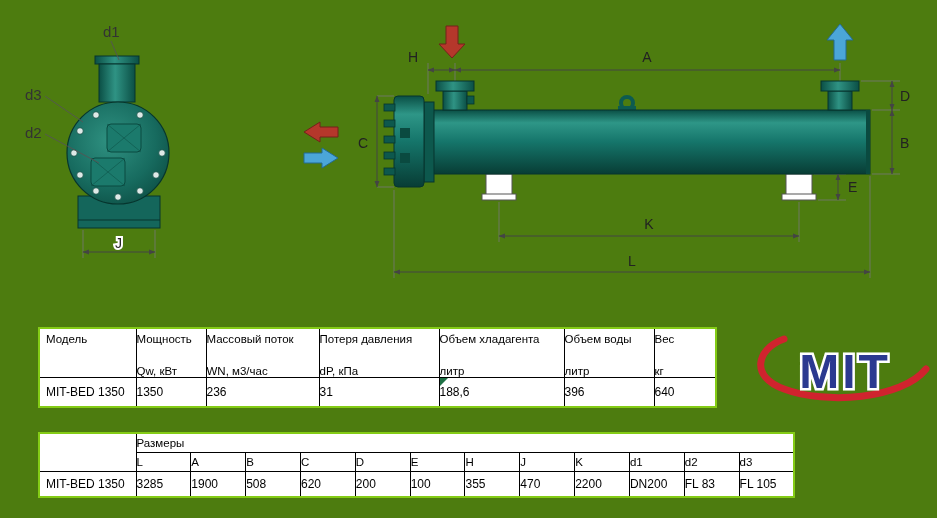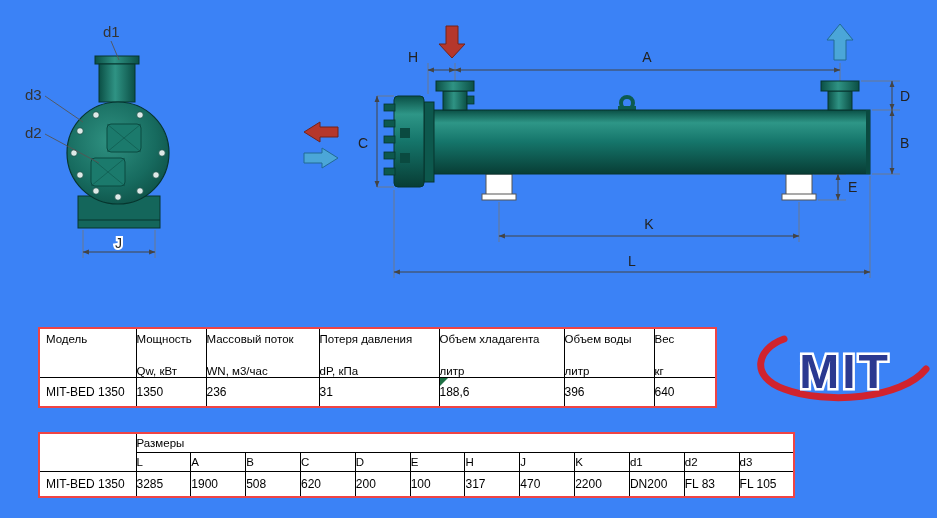--- a/index.html
+++ b/index.html
@@ -1,30 +1,30 @@
 <!DOCTYPE html>
 <html><head>
 <meta charset="utf-8">
 <style>
   *{box-sizing:border-box;margin:0;padding:0}
   body{background:#fff;font-family:"Liberation Sans",sans-serif}
-  #page{position:relative;width:937px;height:518px;background:#3b82f6;overflow:hidden}
+  #page{position:relative;width:937px;height:518px;background:#4d7c0f;overflow:hidden}
   .abs{position:absolute}
   .front-svg{left:15px;top:8px;width:250px;height:295px}
   .side-svg{left:280px;top:8px;width:655px;height:300px}
   .logo-svg{left:750px;top:325px;width:185px;height:90px}
   svg{font-family:"Liberation Sans",sans-serif}
   .ext path{stroke:#777;stroke-width:0.8;fill:none}
   .dim line{stroke:#444;stroke-width:1}
   .dimlbl{font-size:14px;fill:#222}
   .halo{paint-order:stroke;stroke:#fff;stroke-width:4px}
   .leader{stroke:#555;stroke-width:0.9;fill:none}
   .calllbl{font-size:15px;fill:#333}
   
-  .tbl{position:absolute;border-collapse:collapse;table-layout:fixed;background:#fff;border:2px solid #ef4444}
+  .tbl{position:absolute;border-collapse:collapse;table-layout:fixed;background:#fff;border:2px solid #84cc16}
   .tbl th,.tbl td{border:1px solid #000;text-align:left;padding:0;font-weight:normal}
   .spec{left:38px;top:327px;width:677px}
   .spec th{font-size:11.5px;height:48px;vertical-align:top}
   .spec .tt{margin-top:4px}
   .spec .ts{margin-top:20px}
   .spec td{font-size:12px;height:29px}
   .c-model{text-align:left !important;padding-left:6px !important}
   .dims{left:38px;top:432px;width:757px}
   .dims th{font-size:11.5px;height:19px;vertical-align:middle}
   .dims td{font-size:12px;height:26px}
@@ -292,21 +292,21 @@
       <th>d3</th>
     </tr>
     <tr>
       <td class="c-model">MIT-BED 1350</td>
       <td>3285</td>
       <td>1900</td>
       <td>508</td>
       <td>620</td>
       <td>200</td>
       <td>100</td>
-      <td>317</td>
+      <td>355</td>
       <td>470</td>
       <td>2200</td>
       <td>DN200</td>
       <td>FL 83</td>
       <td>FL 105</td>
     </tr>
   </tbody>
     </table>
 
 </div>

